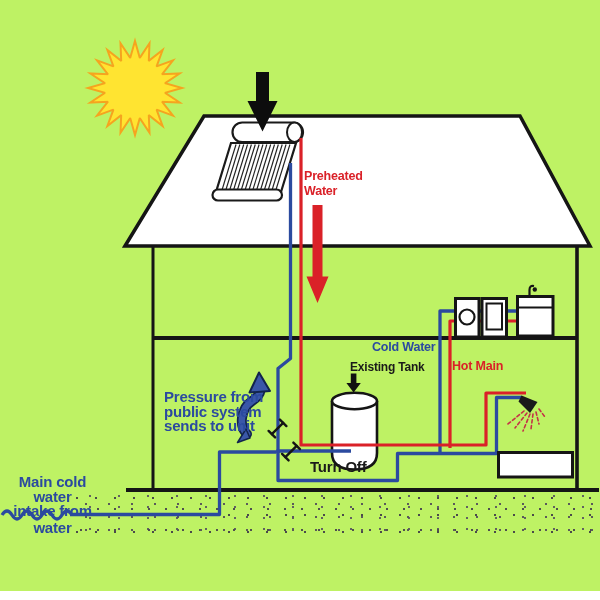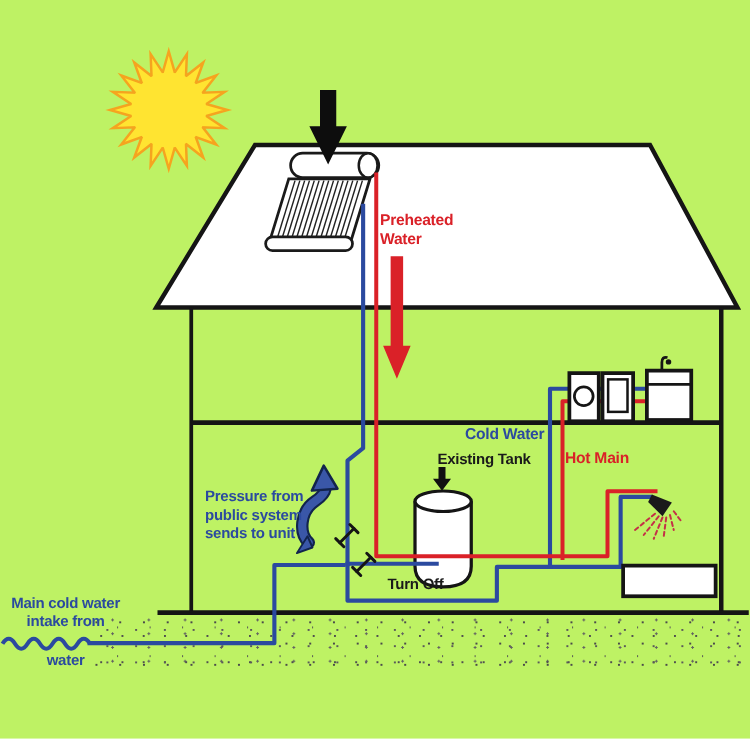--- a/index.html
+++ b/index.html
@@ -10,21 +10,21 @@
   .stipple{position:absolute;left:74px;top:494px;width:524px;height:40px;z-index:1;
     background-image:
       radial-gradient(circle 0.9px at 3px 4px,  #4a4a4a 97%, transparent),
       radial-gradient(circle 0.8px at 12px 10px,#5a5a5a 97%, transparent),
       radial-gradient(circle 0.8px at 7px 15px, #4f4f4f 97%, transparent),
       radial-gradient(circle 0.9px at 16px 2px, #616161 97%, transparent),
       radial-gradient(circle 0.7px at 20px 8px, #555555 97%, transparent);
     background-size:19px 17px,23px 13px,17px 21px,29px 11px,26px 23px;}
   .lbl{position:absolute;z-index:3;font-weight:700;font-size:12.5px;line-height:15px;
        white-space:pre-line;letter-spacing:-0.2px;}
-  .sm{font-size:12px;line-height:14.6px;}
+  .sm{font-size:15px;line-height:14.6px;}
   .t-blue{color:#2b4a9f;}
   .t-red{color:#da2128;}
   .t-black{color:#1a1a1a;padding-left:24px;}
   .ctr{text-align:center;width:105px;}
   .pipe{fill:none;stroke-linejoin:round;stroke-linecap:butt;}
   .bl{stroke-width:3.3;}
   .rd{stroke-width:3.2;}
   .valve line{stroke:#151515;stroke-width:2.4;stroke-linecap:round;}
   .spray line{stroke:#c43147;stroke-width:1.6;stroke-dasharray:3.2 2.6;stroke-linecap:round;}
   #collector-hatch line{stroke:#222;stroke-width:1.15;}

